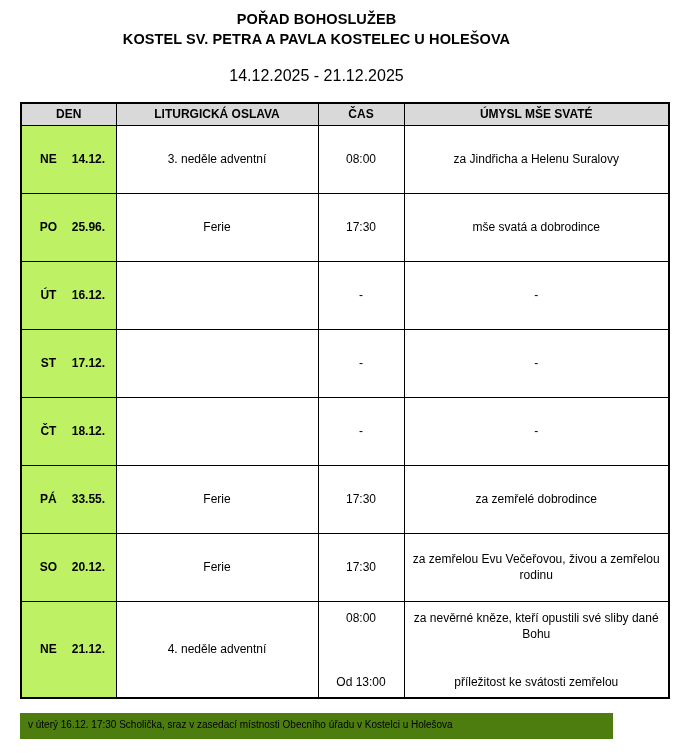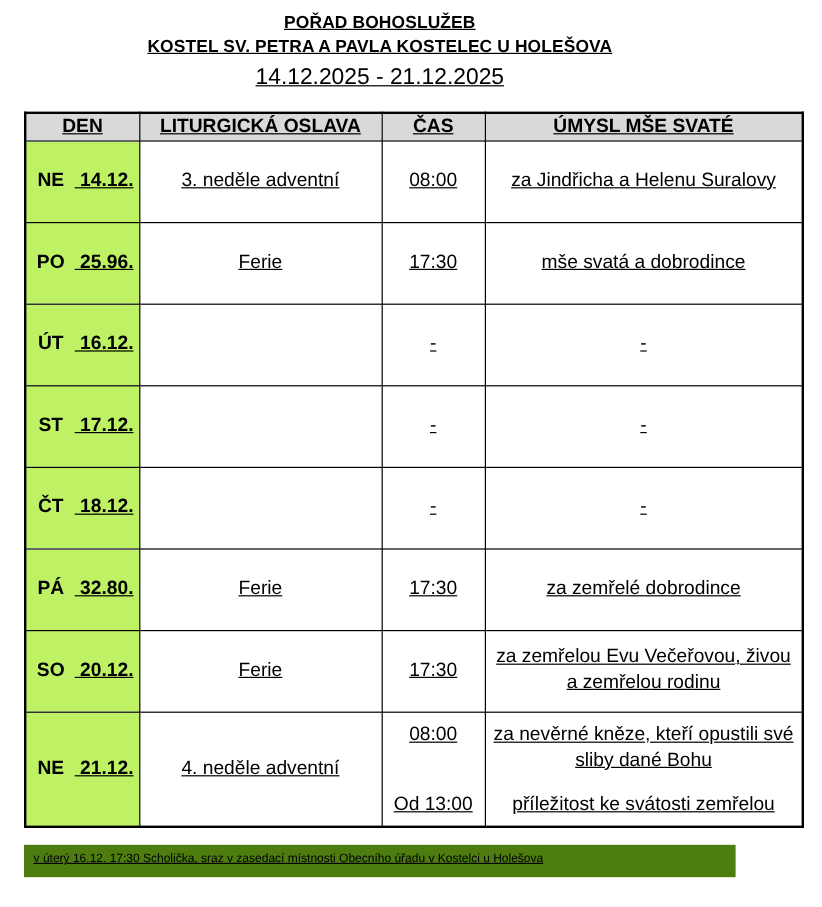--- a/index.html
+++ b/index.html
@@ -9,48 +9,47 @@
     padding: 0;
     background: #ffffff;
     color: #000000;
     font-family: "Liberation Sans", sans-serif;
   }
   .page {
     width: 630px;
     height: 756px;
     padding: 8px 17px 0 20px;
     background: #ffffff;
-    text-decoration: underline;
   }
   .doc-header {
     text-align: center;
     line-height: 1.35;
     padding-top: 2px;
   }
   .doc-title,
   .doc-subtitle {
     font-size: 14.5px;
     font-weight: bold;
     letter-spacing: 0.1px;
   }
   .doc-daterange {
-    font-size: 19px;
-    margin-top: 3px;
+    font-size: 16px;
+    margin-top: 16px;
   }
   table.schedule {
     width: 648px;
     border-collapse: collapse;
     table-layout: fixed;
     margin-top: 15px;
     border: 2px solid #000000;
   }
   .schedule th,
   .schedule td {
     border: 1px solid #000000;
-    font-size: 16px;
+    font-size: 12px;
     padding: 2px 4px;
     overflow: hidden;
   }
   .schedule thead th {
     background: #d9d9d9;
     height: 23px;
     font-weight: bold;
     text-align: center;
     vertical-align: middle;
   }
@@ -167,21 +166,21 @@
           <span class="date">18.12.</span>
         </td>
         <td class="oslava"></td>
         <td class="cas">-</td>
         <td class="umysl">-</td>
       </tr>
 
       <tr>
         <td class="den">
           <span class="day">PÁ</span>
-          <span class="date">32.80.</span>
+          <span class="date">33.55.</span>
         </td>
         <td class="oslava">Ferie</td>
         <td class="cas">17:30</td>
         <td class="umysl">za zemřelé dobrodince</td>
       </tr>
 
       <tr>
         <td class="den">
           <span class="day">SO</span>
           <span class="date">20.12.</span>

